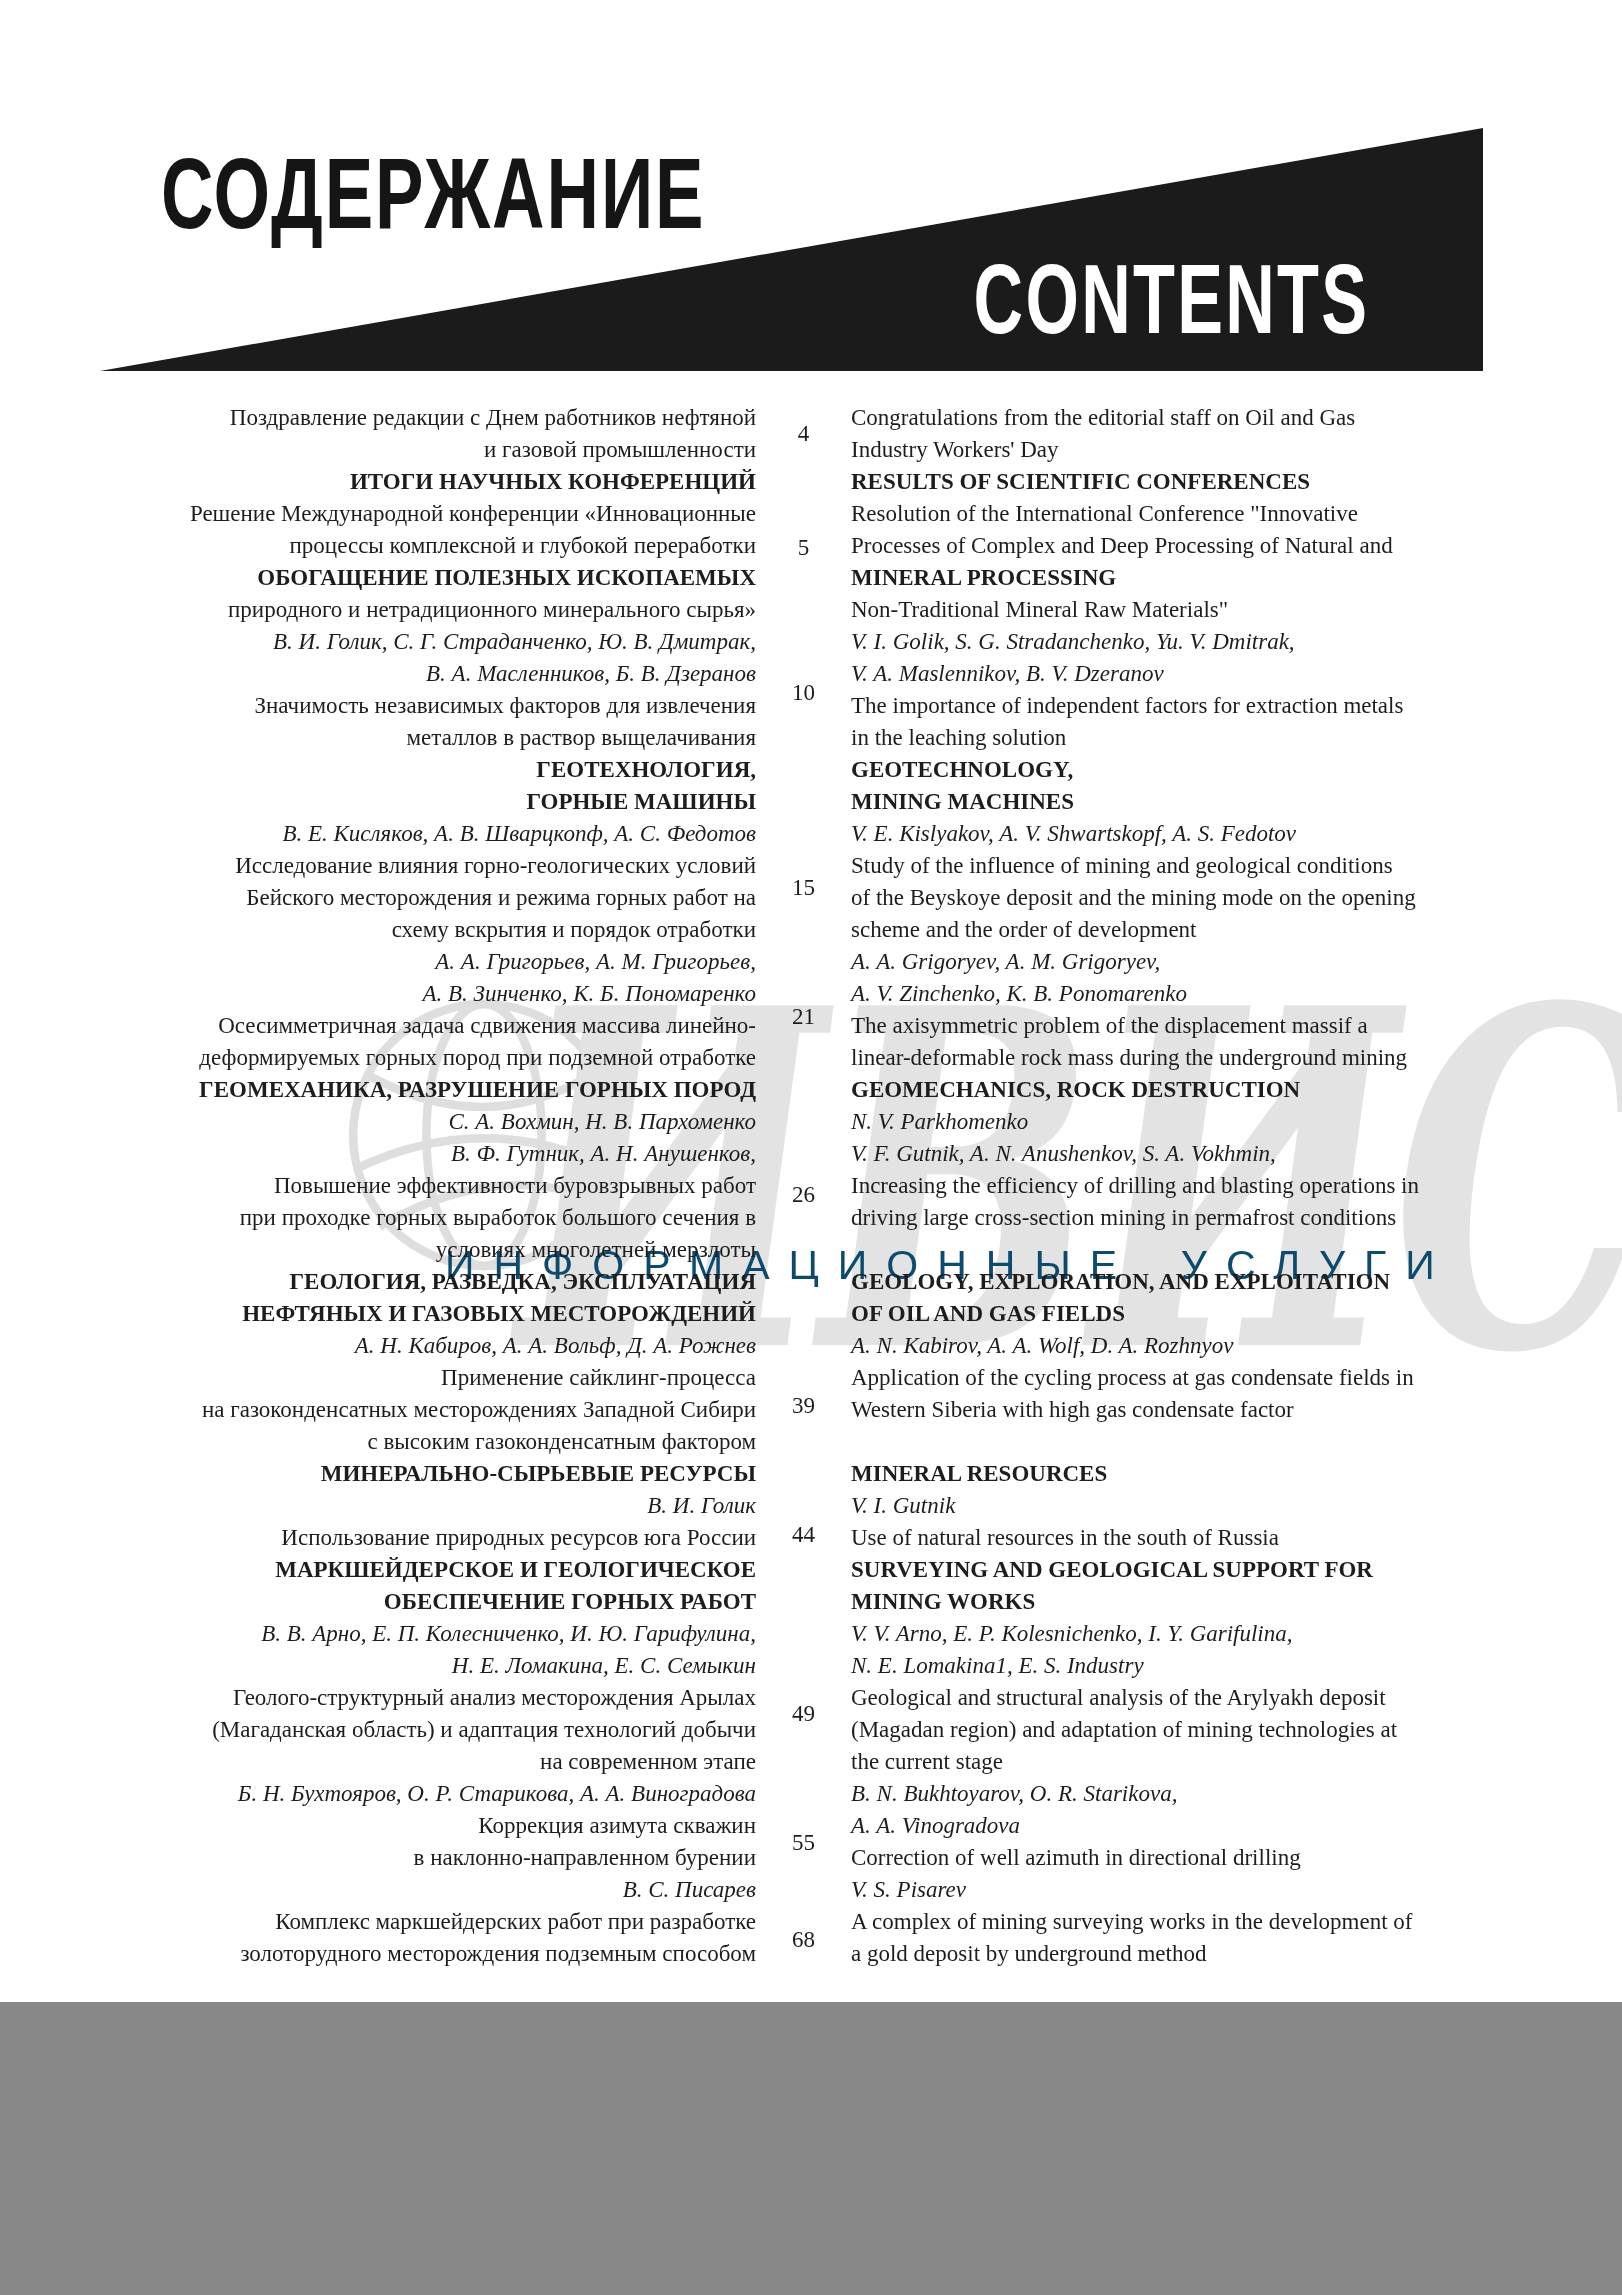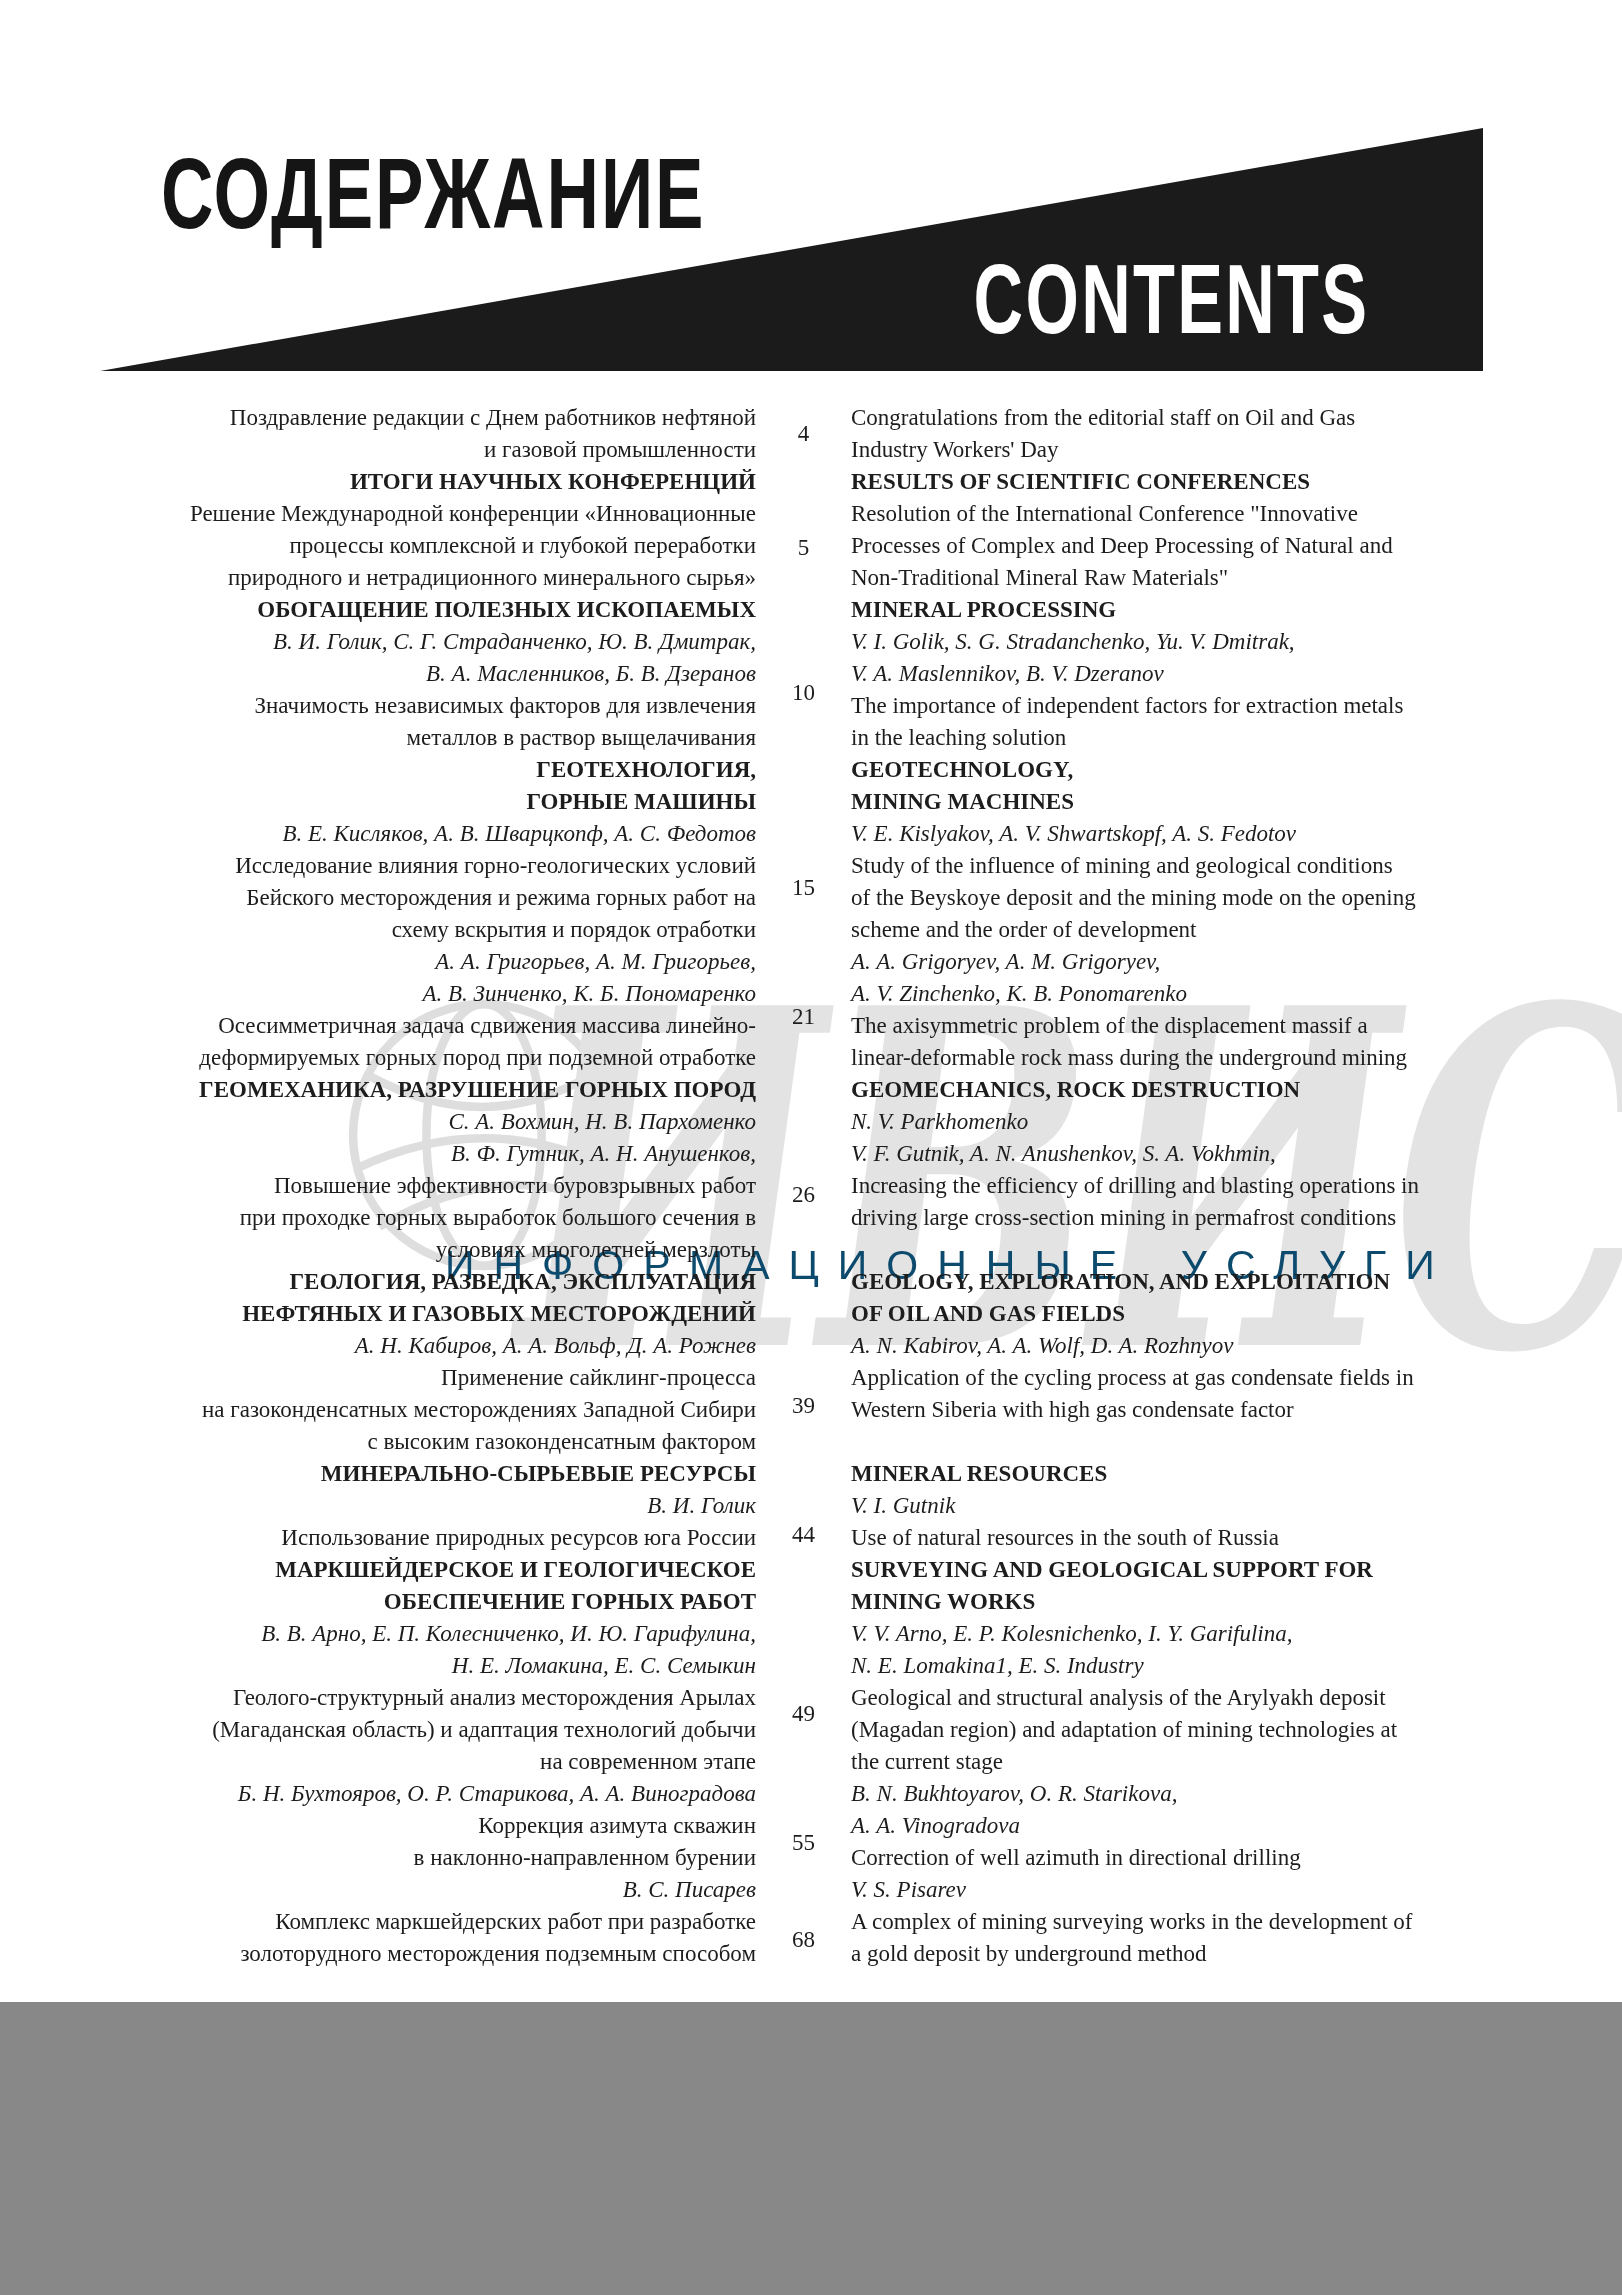--- a/index.html
+++ b/index.html
@@ -88,28 +88,28 @@
         <div class="cell ru">Решение Международной конференции «Инновационные</div>
         <div class="gap"></div>
         <div class="cell en">Resolution of the International Conference "Innovative</div>
       </div>
       <div class="row">
         <div class="cell ru">процессы комплексной и глубокой переработки</div>
         <div class="gap"></div>
         <div class="cell en">Processes of Complex and Deep Processing of Natural and</div>
       </div>
       <div class="row">
+        <div class="cell ru s-b">ОБОГАЩЕНИЕ ПОЛЕЗНЫХ ИСКОПАЕМЫХ</div>
+        <div class="gap"></div>
+        <div class="cell en s-b">MINERAL PROCESSING</div>
+      </div>
+      <div class="row">
         <div class="cell ru">природного и нетрадиционного минерального сырья»</div>
         <div class="gap"></div>
         <div class="cell en">Non-Traditional Mineral Raw Materials"</div>
-      </div>
-      <div class="row">
-        <div class="cell ru s-b">ОБОГАЩЕНИЕ ПОЛЕЗНЫХ ИСКОПАЕМЫХ</div>
-        <div class="gap"></div>
-        <div class="cell en s-b">MINERAL PROCESSING</div>
       </div>
       <div class="row">
         <div class="cell ru s-i">В. И. Голик, С. Г. Страданченко, Ю. В. Дмитрак,</div>
         <div class="gap"></div>
         <div class="cell en s-i">V. I. Golik, S. G. Stradanchenko, Yu. V. Dmitrak,</div>
       </div>
       <div class="row">
         <div class="cell ru s-i">В. А. Масленников, Б. В. Дзеранов</div>
         <div class="gap"></div>
         <div class="cell en s-i">V. A. Maslennikov, B. V. Dzeranov</div>

